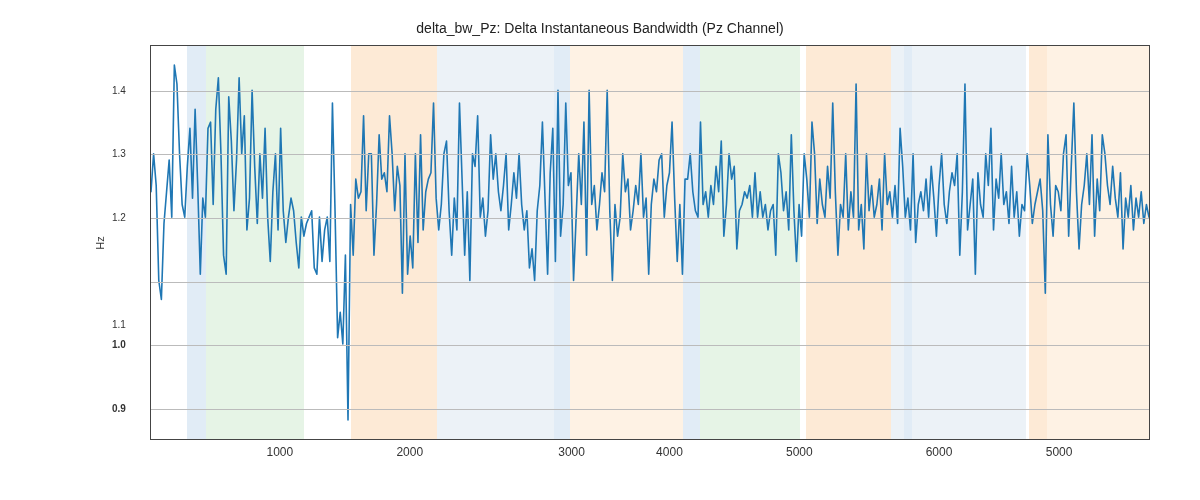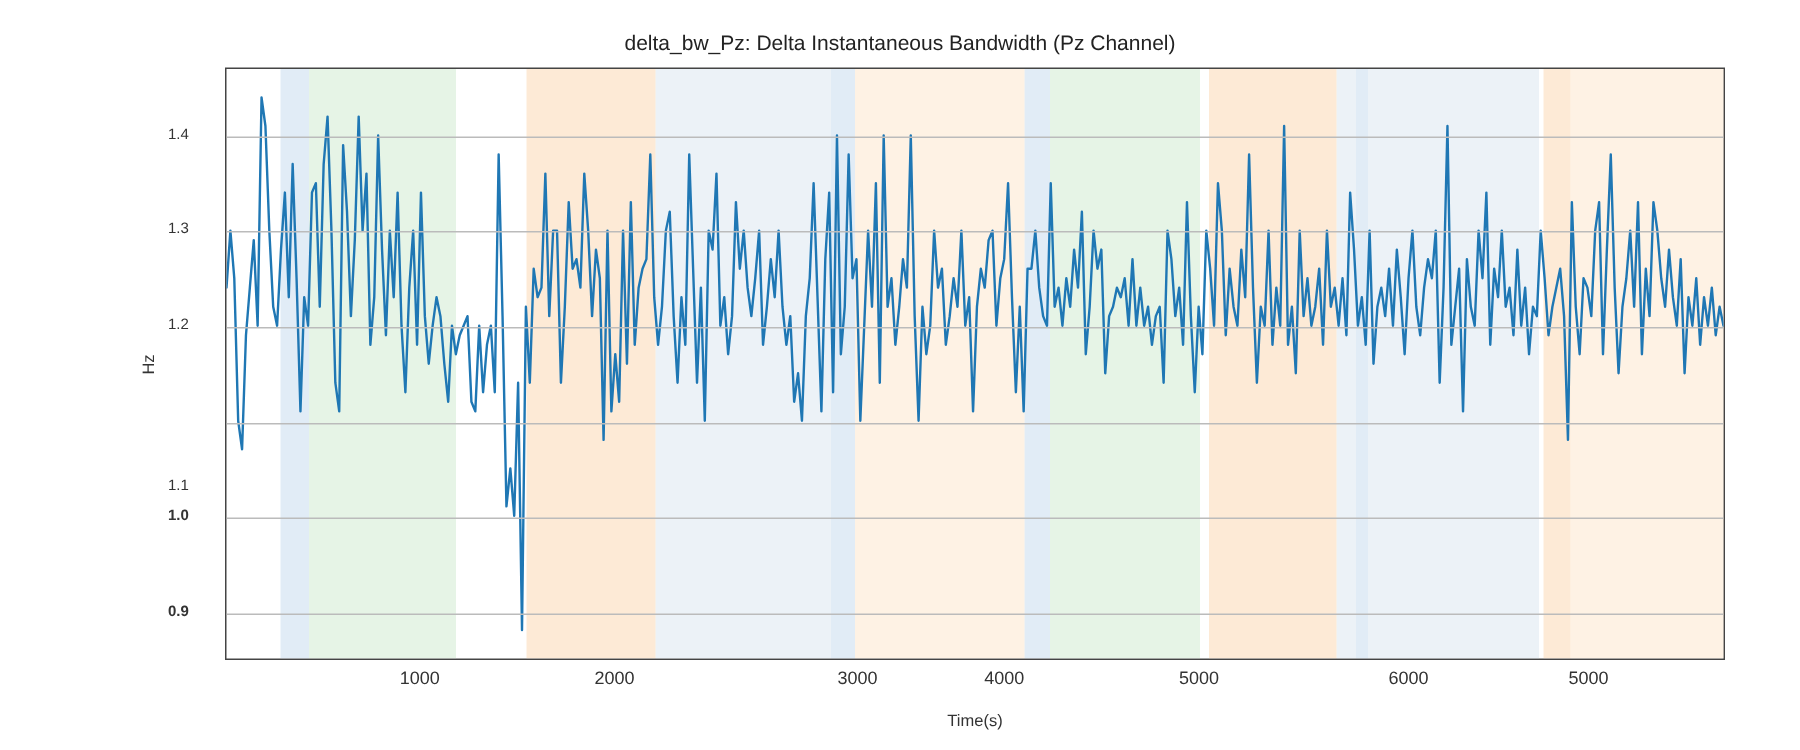--- a/index.html
+++ b/index.html
@@ -128,21 +128,20 @@
     <svg class="plot" id="plot-svg" viewBox="0 0 1000 395" preserveAspectRatio="none">
         <path class="series" d="M0.0 146.5 L2.6 108.3 L5.2 140.2 L7.8 235.7 L10.4 254.8 L13.0 178.4 L15.6 146.5 L18.2 114.7 L20.8 172.0 L23.4 19.1 L26.0 38.2 L28.6 108.3 L31.2 159.3 L33.8 172.0 L36.4 121.0 L39.0 82.8 L41.6 152.9 L44.2 63.7 L46.8 140.2 L49.4 229.4 L51.9 152.9 L54.5 172.0 L57.1 82.8 L59.7 76.5 L62.3 159.3 L64.9 63.7 L67.5 31.9 L70.1 108.3 L72.7 210.2 L75.3 229.4 L77.9 51.0 L80.5 95.6 L83.1 165.6 L85.7 114.7 L88.3 31.9 L90.9 108.3 L93.5 70.1 L96.1 184.8 L98.7 152.9 L101.3 44.6 L103.9 121.0 L106.5 178.4 L109.1 108.3 L111.7 152.9 L114.3 82.8 L116.9 172.0 L119.5 216.6 L122.1 146.5 L124.7 108.3 L127.3 184.8 L129.9 82.8 L132.5 165.6 L135.1 197.5 L137.7 172.0 L140.3 152.9 L142.9 165.6 L145.5 197.5 L148.1 223.0 L150.6 172.0 L153.2 191.1 L155.8 178.4 L158.4 172.0 L161.0 165.6 L163.6 223.0 L166.2 229.4 L168.8 172.0 L171.4 216.6 L174.0 184.8 L176.6 172.0 L179.2 216.6 L181.8 57.3 L184.4 165.6 L187.0 293.1 L189.6 267.6 L192.2 299.4 L194.8 210.2 L197.4 375.9 L200.0 159.3 L202.6 210.2 L205.2 133.8 L207.8 152.9 L210.4 146.5 L213.0 70.1 L215.6 165.6 L218.2 108.3 L220.8 108.3 L223.4 210.2 L226.0 159.3 L228.6 89.2 L231.2 133.8 L233.8 127.4 L236.4 146.5 L239.0 70.1 L241.6 108.3 L244.2 165.6 L246.8 121.0 L249.4 140.2 L251.9 248.5 L254.5 108.3 L257.1 229.4 L259.7 191.1 L262.3 223.0 L264.9 108.3 L267.5 197.5 L270.1 89.2 L272.7 184.8 L275.3 146.5 L277.9 133.8 L280.5 127.4 L283.1 57.3 L285.7 152.9 L288.3 184.8 L290.9 159.3 L293.5 108.3 L296.1 95.6 L298.7 165.6 L301.3 210.2 L303.9 152.9 L306.5 184.8 L309.1 57.3 L311.7 133.8 L314.3 210.2 L316.9 146.5 L319.5 235.7 L322.1 108.3 L324.7 121.0 L327.3 70.1 L329.9 172.0 L332.5 152.9 L335.1 191.1 L337.7 165.6 L340.3 89.2 L342.9 133.8 L345.5 108.3 L348.1 146.5 L350.6 165.6 L353.2 140.2 L355.8 108.3 L358.4 184.8 L361.0 159.3 L363.6 127.4 L366.2 152.9 L368.8 108.3 L371.4 159.3 L374.0 184.8 L376.6 165.6 L379.2 223.0 L381.8 203.9 L384.4 235.7 L387.0 165.6 L389.6 140.2 L392.2 76.5 L394.8 152.9 L397.4 229.4 L400.0 127.4 L402.6 82.8 L405.2 216.6 L407.8 44.6 L410.4 191.1 L413.0 159.3 L415.6 57.3 L418.2 140.2 L420.8 127.4 L423.4 235.7 L426.0 172.0 L428.6 108.3 L431.2 159.3 L433.8 76.5 L436.4 210.2 L439.0 44.6 L441.6 159.3 L444.2 140.2 L446.8 184.8 L449.4 159.3 L451.9 127.4 L454.5 146.5 L457.1 44.6 L459.7 165.6 L462.3 235.7 L464.9 159.3 L467.5 191.1 L470.1 172.0 L472.7 108.3 L475.3 146.5 L477.9 133.8 L480.5 184.8 L483.1 165.6 L485.7 140.2 L488.3 159.3 L490.9 108.3 L493.5 172.0 L496.1 152.9 L498.7 229.4 L501.3 159.3 L503.9 133.8 L506.5 146.5 L509.1 114.7 L511.7 108.3 L514.3 172.0 L516.9 140.2 L519.5 127.4 L522.1 76.5 L524.7 152.9 L527.3 216.6 L529.9 159.3 L532.5 229.4 L535.1 133.8 L537.7 133.8 L540.3 108.3 L542.9 146.5 L545.5 165.6 L548.1 172.0 L550.6 76.5 L553.2 159.3 L555.8 146.5 L558.4 172.0 L561.0 140.2 L563.6 159.3 L566.2 121.0 L568.8 146.5 L571.4 95.6 L574.0 191.1 L576.6 159.3 L579.2 108.3 L581.8 133.8 L584.4 121.0 L587.0 203.9 L589.6 165.6 L592.2 159.3 L594.8 146.5 L597.4 152.9 L600.0 140.2 L602.6 172.0 L605.2 127.4 L607.8 172.0 L610.4 146.5 L613.0 172.0 L615.6 159.3 L618.2 184.8 L620.8 165.6 L623.4 159.3 L626.0 210.2 L628.6 108.3 L631.2 127.4 L633.8 165.6 L636.4 146.5 L639.0 184.8 L641.6 89.2 L644.2 165.6 L646.8 216.6 L649.4 159.3 L651.9 191.1 L654.5 108.3 L657.1 133.8 L659.7 172.0 L662.3 76.5 L664.9 108.3 L667.5 178.4 L670.1 133.8 L672.7 159.3 L675.3 172.0 L677.9 121.0 L680.5 152.9 L683.1 57.3 L685.7 146.5 L688.3 210.2 L690.9 159.3 L693.5 172.0 L696.1 108.3 L698.7 184.8 L701.3 146.5 L703.9 172.0 L706.5 38.2 L709.1 184.8 L711.7 159.3 L714.3 203.9 L716.9 108.3 L719.5 165.6 L722.1 140.2 L724.7 172.0 L727.3 159.3 L729.9 133.8 L732.5 184.8 L735.1 108.3 L737.7 159.3 L740.3 146.5 L742.9 172.0 L745.5 140.2 L748.1 178.4 L750.6 82.8 L753.2 121.0 L755.8 172.0 L758.4 152.9 L761.0 184.8 L763.6 108.3 L766.2 197.5 L768.8 159.3 L771.4 146.5 L774.0 165.6 L776.6 133.8 L779.2 172.0 L781.8 121.0 L784.4 152.9 L787.0 191.1 L789.6 140.2 L792.2 108.3 L794.8 159.3 L797.4 178.4 L800.0 146.5 L802.6 127.4 L805.2 140.2 L807.8 108.3 L810.4 210.2 L813.0 146.5 L815.6 38.2 L818.2 184.8 L820.8 159.3 L823.4 133.8 L826.0 229.4 L828.6 127.4 L831.2 159.3 L833.8 172.0 L836.4 108.3 L839.0 140.2 L841.6 82.8 L844.2 184.8 L846.8 133.8 L849.4 152.9 L851.9 108.3 L854.5 159.3 L857.1 146.5 L859.7 178.4 L862.3 121.0 L864.9 172.0 L867.5 146.5 L870.1 191.1 L872.7 159.3 L875.3 165.6 L877.9 108.3 L880.5 140.2 L883.1 178.4 L885.7 159.3 L888.3 146.5 L890.9 133.8 L893.5 165.6 L896.1 248.5 L898.7 89.2 L901.3 159.3 L903.9 191.1 L906.5 140.2 L909.1 146.5 L911.7 165.6 L914.3 108.3 L916.9 89.2 L919.5 191.1 L922.1 121.0 L924.7 57.3 L927.3 146.5 L929.9 203.9 L932.5 159.3 L935.1 140.2 L937.7 108.3 L940.3 159.3 L942.9 89.2 L945.5 191.1 L948.1 133.8 L950.6 165.6 L953.2 89.2 L955.8 108.3 L958.4 140.2 L961.0 159.3 L963.6 121.0 L966.2 152.9 L968.8 172.0 L971.4 127.4 L974.0 203.9 L976.6 152.9 L979.2 172.0 L981.8 140.2 L984.4 184.8 L987.0 152.9 L989.6 172.0 L992.2 146.5 L994.8 178.4 L997.4 159.3 L1000.0 172.0 "></path>
       </svg>
   <div class="grid-line-h" style="top: 363.145px;"></div>
       <div class="grid-line-h" style="top: 299.435px;"></div>
       <div class="grid-line-h" style="top: 235.726px;"></div>
       <div class="grid-line-h" style="top: 172.016px;"></div>
       <div class="grid-line-h" style="top: 108.306px;"></div>
       <div class="grid-line-h" style="top: 44.5968px;"></div>
     </div>
-  <div class="xlabel">Time(s)</div>
   <div class="ylabel">
       <span>Hz</span>
     </div>
 <div class="tick-y" style="top: 408.145px; font-weight: bold;">0.9</div>
     <div class="tick-y" style="top: 344.435px; font-weight: bold;">1.0</div>
     <div class="tick-y" style="top: 280.726px; margin-top: 43px;">1.1</div>
     <div class="tick-y" style="top: 217.016px;">1.2</div>
     <div class="tick-y" style="top: 153.306px;">1.3</div>
     <div class="tick-y" style="top: 89.5968px;">1.4</div>
     <div class="tick-x" style="left: 279.87px;">1000</div>

